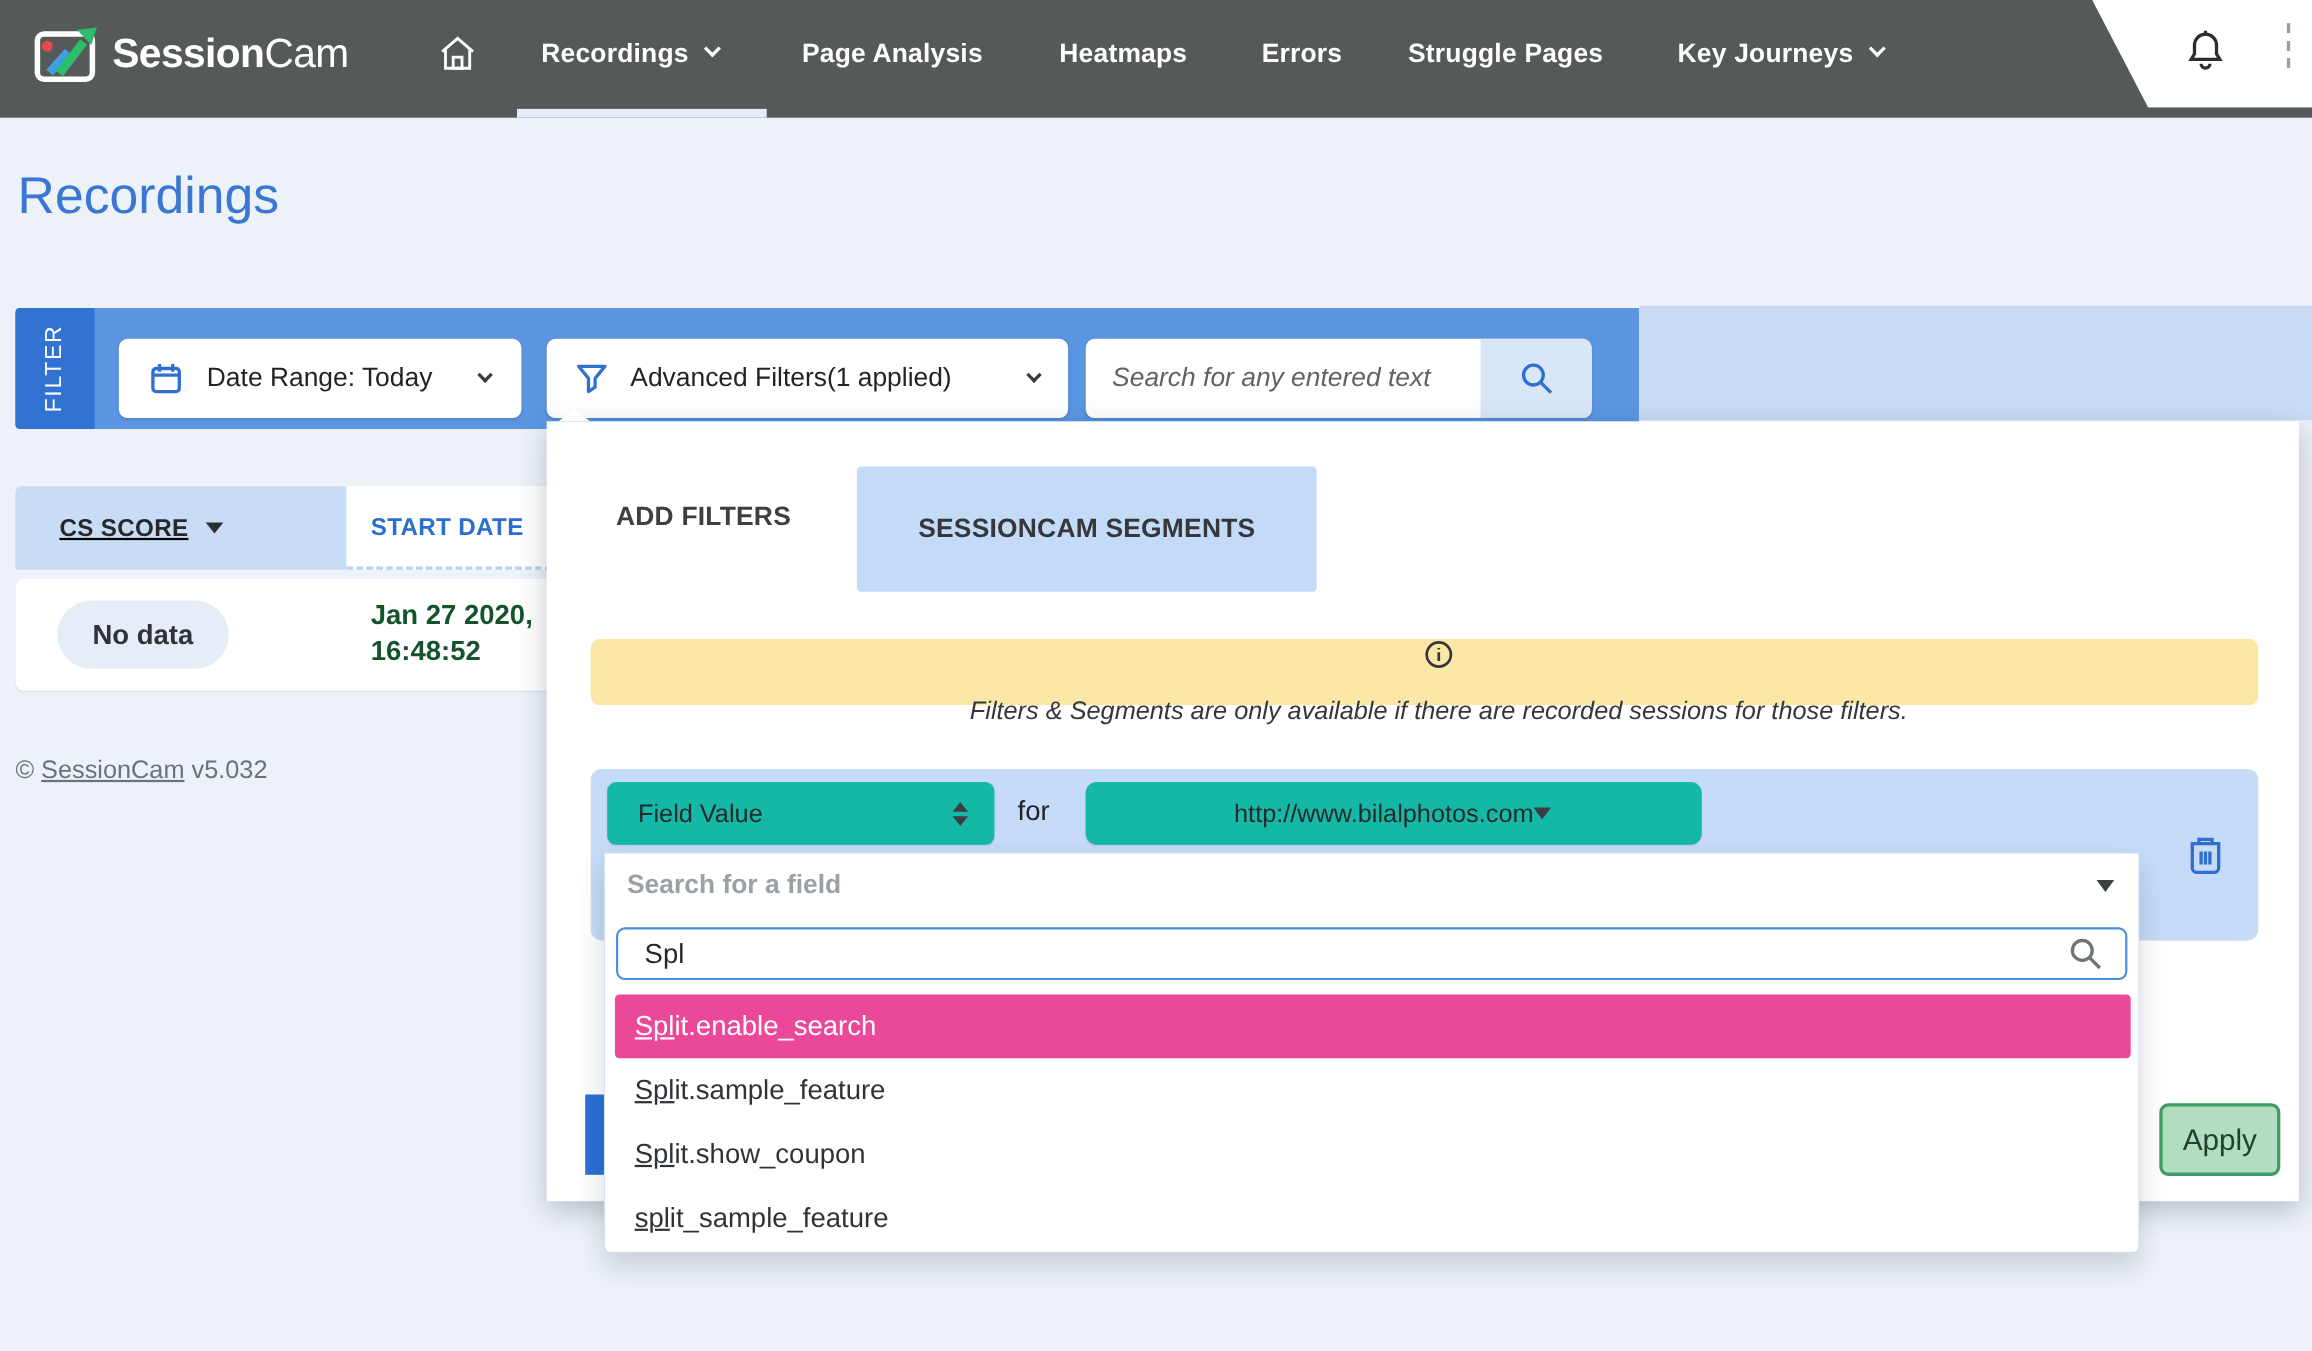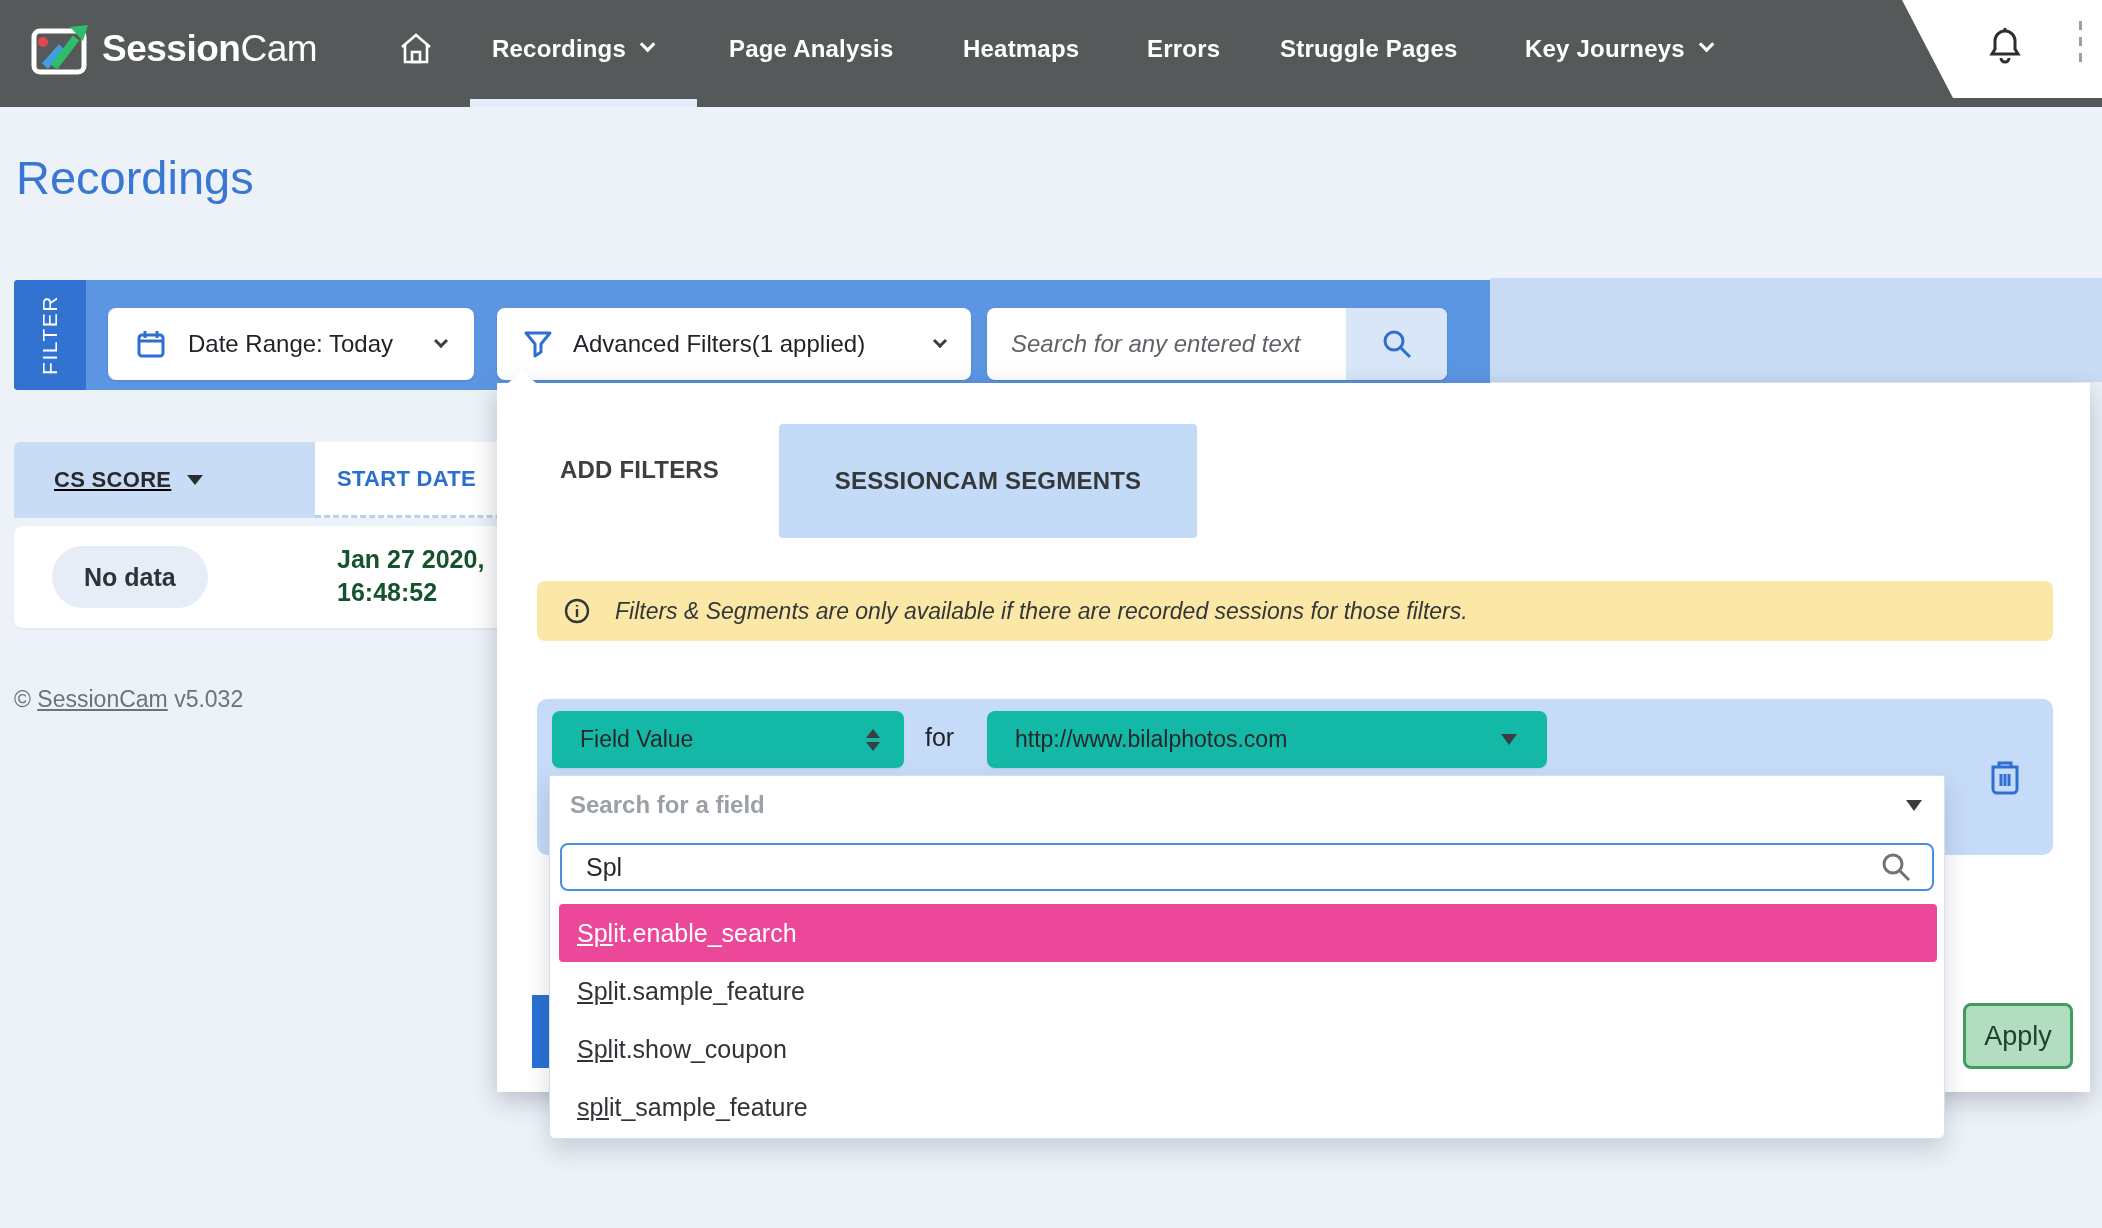--- a/index.html
+++ b/index.html
@@ -69,28 +69,28 @@
   .panel { position:absolute; left:497px; top:383px; width:1593px; height:709px; background:#ffffff;
            box-shadow:0 8px 24px rgba(40,50,70,0.28); z-index:20; }
   .panel-caret { position:absolute; left:11px; top:-12px; width:0; height:0;
                  border-left:14px solid transparent; border-right:14px solid transparent; border-bottom:12px solid #ffffff; }
   .tab-plain { position:absolute; left:63px; top:72px; height:30px; display:flex; align-items:center;
                font-size:24px; font-weight:700; color:#3c4043; letter-spacing:0.2px; cursor:pointer; }
   .tab-chip { position:absolute; left:282px; top:41px; width:418px; height:114px; background:#c3dbf7; border-radius:4px;
               display:flex; align-items:center; justify-content:center; font-size:24px; font-weight:700; color:#35373a;
               letter-spacing:0.2px; cursor:pointer; }
   .banner { position:absolute; left:40px; top:198px; width:1516px; height:60px; background:#fbe8a6; border-radius:8px;
-            display:flex; align-items:center; padding-left:26px; gap:24px; }
+            display:flex; align-items:center; padding-left:26px; gap:24px;flex-direction:column; }
   .banner .txt { font-size:23px; font-style:italic; color:#33363a; }
   .blue-box { position:absolute; left:40px; top:316px; width:1516px; height:156px; background:#c6dbf7; border-radius:10px; }
   .sel { position:absolute; top:12px; height:57px; background:#14b8a6; border-radius:8px; display:flex; align-items:center;
          box-shadow:0 1px 2px rgba(0,0,0,0.08); cursor:pointer; }
   .sel .v { font-size:23px; color:#26282b; }
   .sel-type { left:15px; width:352px; padding:0 24px 0 28px; justify-content:space-between; }
-  .sel-site { left:450px; width:560px; padding:0 30px 0 28px; justify-content:space-between; }
+  .sel-site { left:450px; width:560px; padding:0 30px 0 28px; justify-content:center;border-radius:10px; }
   .spinner { display:flex; flex-direction:column; gap:4px; }
   .spin-up { width:0;height:0;border-left:7px solid transparent;border-right:7px solid transparent;border-bottom:9px solid #3a3d41; }
   .spin-dn { width:0;height:0;border-left:7px solid transparent;border-right:7px solid transparent;border-top:9px solid #3a3d41; }
   .tri-sm  { width:0;height:0;border-left:8px solid transparent;border-right:8px solid transparent;border-top:11px solid #3a3d41; }
   .for-lbl { position:absolute; left:388px; top:24px; font-size:25px; font-weight:500; color:#202327; }
   .trash-btn { position:absolute; left:1438px; top:48px; width:60px; height:60px; display:flex; align-items:center;
                justify-content:center; cursor:pointer; }
   .apply-btn { position:absolute; left:1466px; top:620px; width:110px; height:66px; background:#b2ddc0;
                border:3px solid #3f9d62; border-radius:8px; font-size:27px; color:#22402e;
                font-family:"Liberation Sans",sans-serif; cursor:pointer; }

